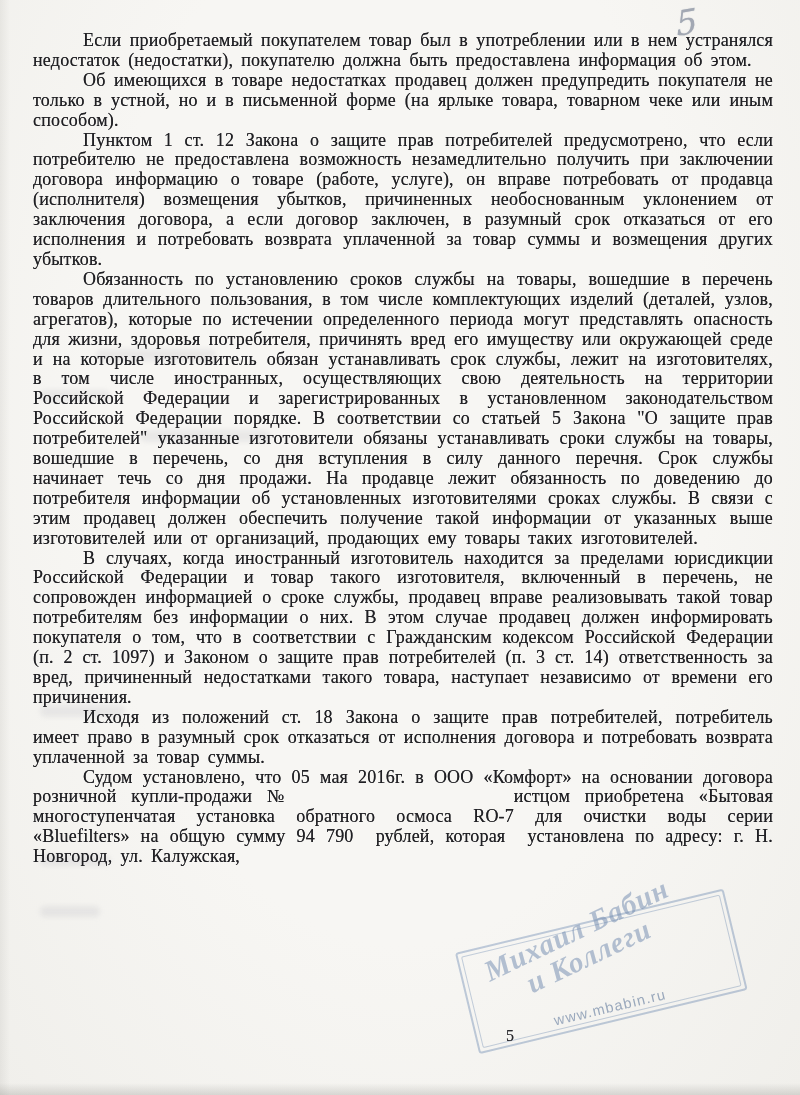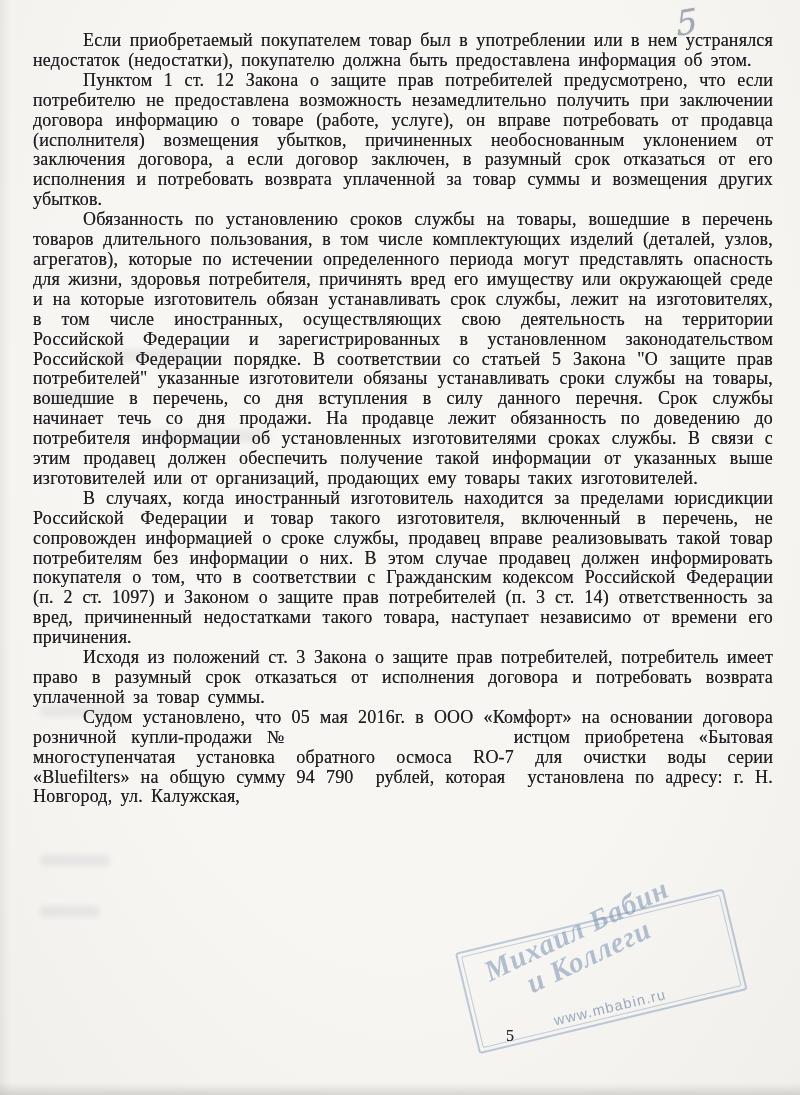--- a/index.html
+++ b/index.html
@@ -104,24 +104,25 @@
   <div class="ghost g2"></div>
   <div class="ghost g3"></div>
   <div class="ghost g4"></div>
   <div class="ghost g5"></div>
   <div class="ghost g6"></div>
 
   <div class="handwritten">5</div>
 
   <div class="content">
     <p>Если приобретаемый покупателем товар был в употреблении или в нем устранялся недостаток (недостатки), покупателю должна быть предоставлена информация об этом.</p>
+    <p>Об имеющихся в товаре недостатках продавец должен предупредить покупателя не только в устной, но и в письменной форме (на ярлыке товара, товарном чеке или иным способом).</p>
     <p>Пунктом 1 ст. 12 Закона о защите прав потребителей предусмотрено, что если потребителю не предоставлена возможность незамедлительно получить при заключении договора информацию о товаре (работе, услуге), он вправе потребовать от продавца (исполнителя) возмещения убытков, причиненных необоснованным уклонением от заключения договора, а если договор заключен, в разумный срок отказаться от его исполнения и потребовать возврата уплаченной за товар суммы и возмещения других убытков.</p>
     <p>Обязанность по установлению сроков службы на товары, вошедшие в перечень товаров длительного пользования, в том числе комплектующих изделий (деталей, узлов, агрегатов), которые по истечении определенного периода могут представлять опасность для жизни, здоровья потребителя, причинять вред его имуществу или окружающей среде и на которые изготовитель обязан устанавливать срок службы, лежит на изготовителях, в том числе иностранных, осуществляющих свою деятельность на территории Российской Федерации и зарегистрированных в установленном законодательством Российской Федерации порядке. В соответствии со статьей 5 Закона "О защите прав потребителей" указанные изготовители обязаны устанавливать сроки службы на товары, вошедшие в перечень, со дня вступления в силу данного перечня. Срок службы начинает течь со дня продажи. На продавце лежит обязанность по доведению до потребителя информации об установленных изготовителями сроках службы. В связи с этим продавец должен обеспечить получение такой информации от указанных выше изготовителей или от организаций, продающих ему товары таких изготовителей.</p>
     <p>В случаях, когда иностранный изготовитель находится за пределами юрисдикции Российской Федерации и товар такого изготовителя, включенный в перечень, не сопровожден информацией о сроке службы, продавец вправе реализовывать такой товар потребителям без информации о них. В этом случае продавец должен информировать покупателя о том, что в соответствии с Гражданским кодексом Российской Федерации (п. 2 ст. 1097) и Законом о защите прав потребителей (п. 3 ст. 14) ответственность за вред, причиненный недостатками такого товара, наступает независимо от времени его причинения.</p>
-    <p>Исходя из положений ст. 3 Закона о защите прав потребителей, потребитель имеет право в разумный срок отказаться от исполнения договора и потребовать возврата уплаченной за товар суммы.</p>
+    <p>Исходя из положений ст. 18 Закона о защите прав потребителей, потребитель имеет право в разумный срок отказаться от исполнения договора и потребовать возврата уплаченной за товар суммы.</p>
     <p>Судом установлено, что 05 мая 2016г. в ООО «Комфорт» на основании договора розничной купли-продажи №&nbsp;&nbsp;&nbsp;&nbsp;&nbsp;&nbsp;&nbsp;&nbsp;&nbsp;&nbsp;&nbsp;&nbsp;&nbsp;&nbsp; истцом приобретена «Бытовая многоступенчатая установка обратного осмоса RO-7 для очистки воды серии «Bluefilters» на общую сумму 94&nbsp;790&nbsp; рублей, которая &nbsp;установлена по адресу: г. Н. Новгород, ул. Калужская,</p>
   </div>
 
   <div class="pageno">5</div>
 
   <div class="stamp">
     <div class="stamp-inner"></div>
     <div class="stamp-name">
       <span>Михаил Бабин</span>
       <span>и Коллеги</span>

